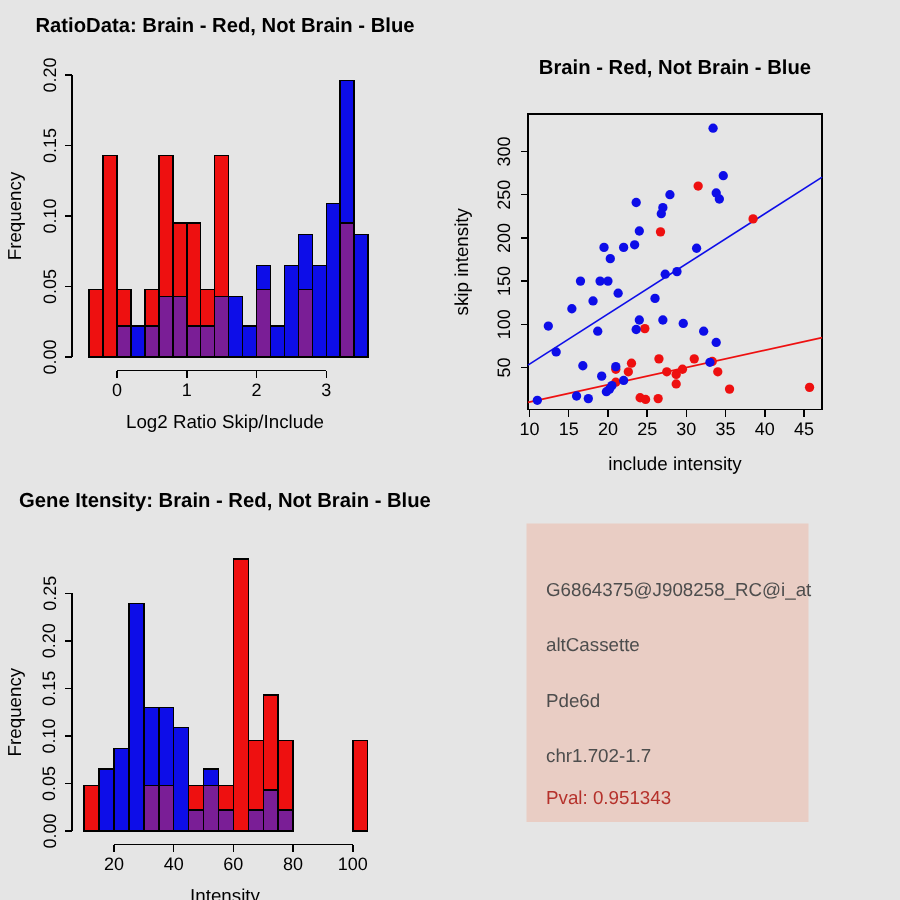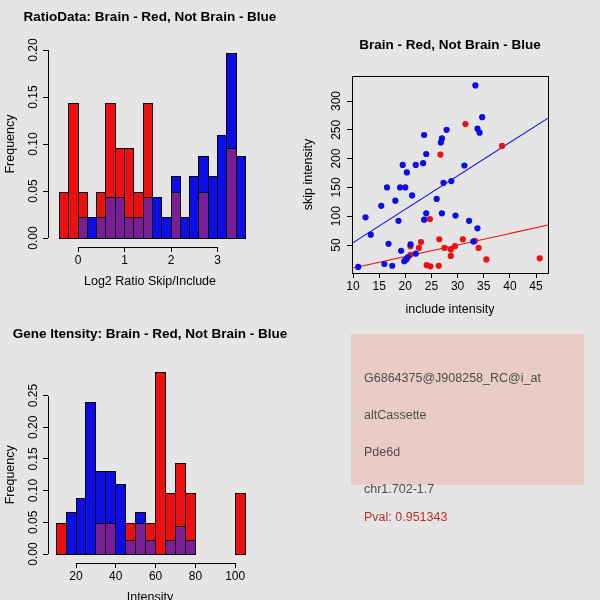--- a/index.html
+++ b/index.html
@@ -4,21 +4,21 @@
 <style>
   html,body{margin:0;padding:0;background:#ffffff;}
   #figure{position:relative;width:600px;height:600px;background:#e5e5e5;overflow:hidden;
           font-family:"Liberation Sans",sans-serif;}
   .panel{position:absolute;width:300px;height:300px;}
   #panel-ratio-hist{left:0;top:0;}
   #panel-scatter{left:300px;top:0;margin-top:28px;}
   #panel-gene-hist{left:0;top:316px;}
   #panel-info{left:300px;top:300px;}
   .panel svg{display:block;width:300px;height:300px;}
-  .info-box{position:absolute;left:51px;top:34px;width:188px;height:151px;padding-left:45px;}
+  .info-box{position:absolute;left:51px;top:49px;width:188px;height:199px;}
   .info-line{position:absolute;left:13px;font-size:12.5px;white-space:nowrap;}
   .info-line.pval{}
 </style>
 </head>
 <body>
 
 <div id="figure">
   <div class="panel" id="panel-ratio-hist">
     <svg id="svg-ratio-hist" viewBox="0 0 300 300">
         <text x="150" y="21" font-size="13.5" fill="#000" text-anchor="middle" font-family="&quot;Liberation Sans&quot;, sans-serif" font-weight="bold">RatioData: Brain - Red, Not Brain - Blue</text>

